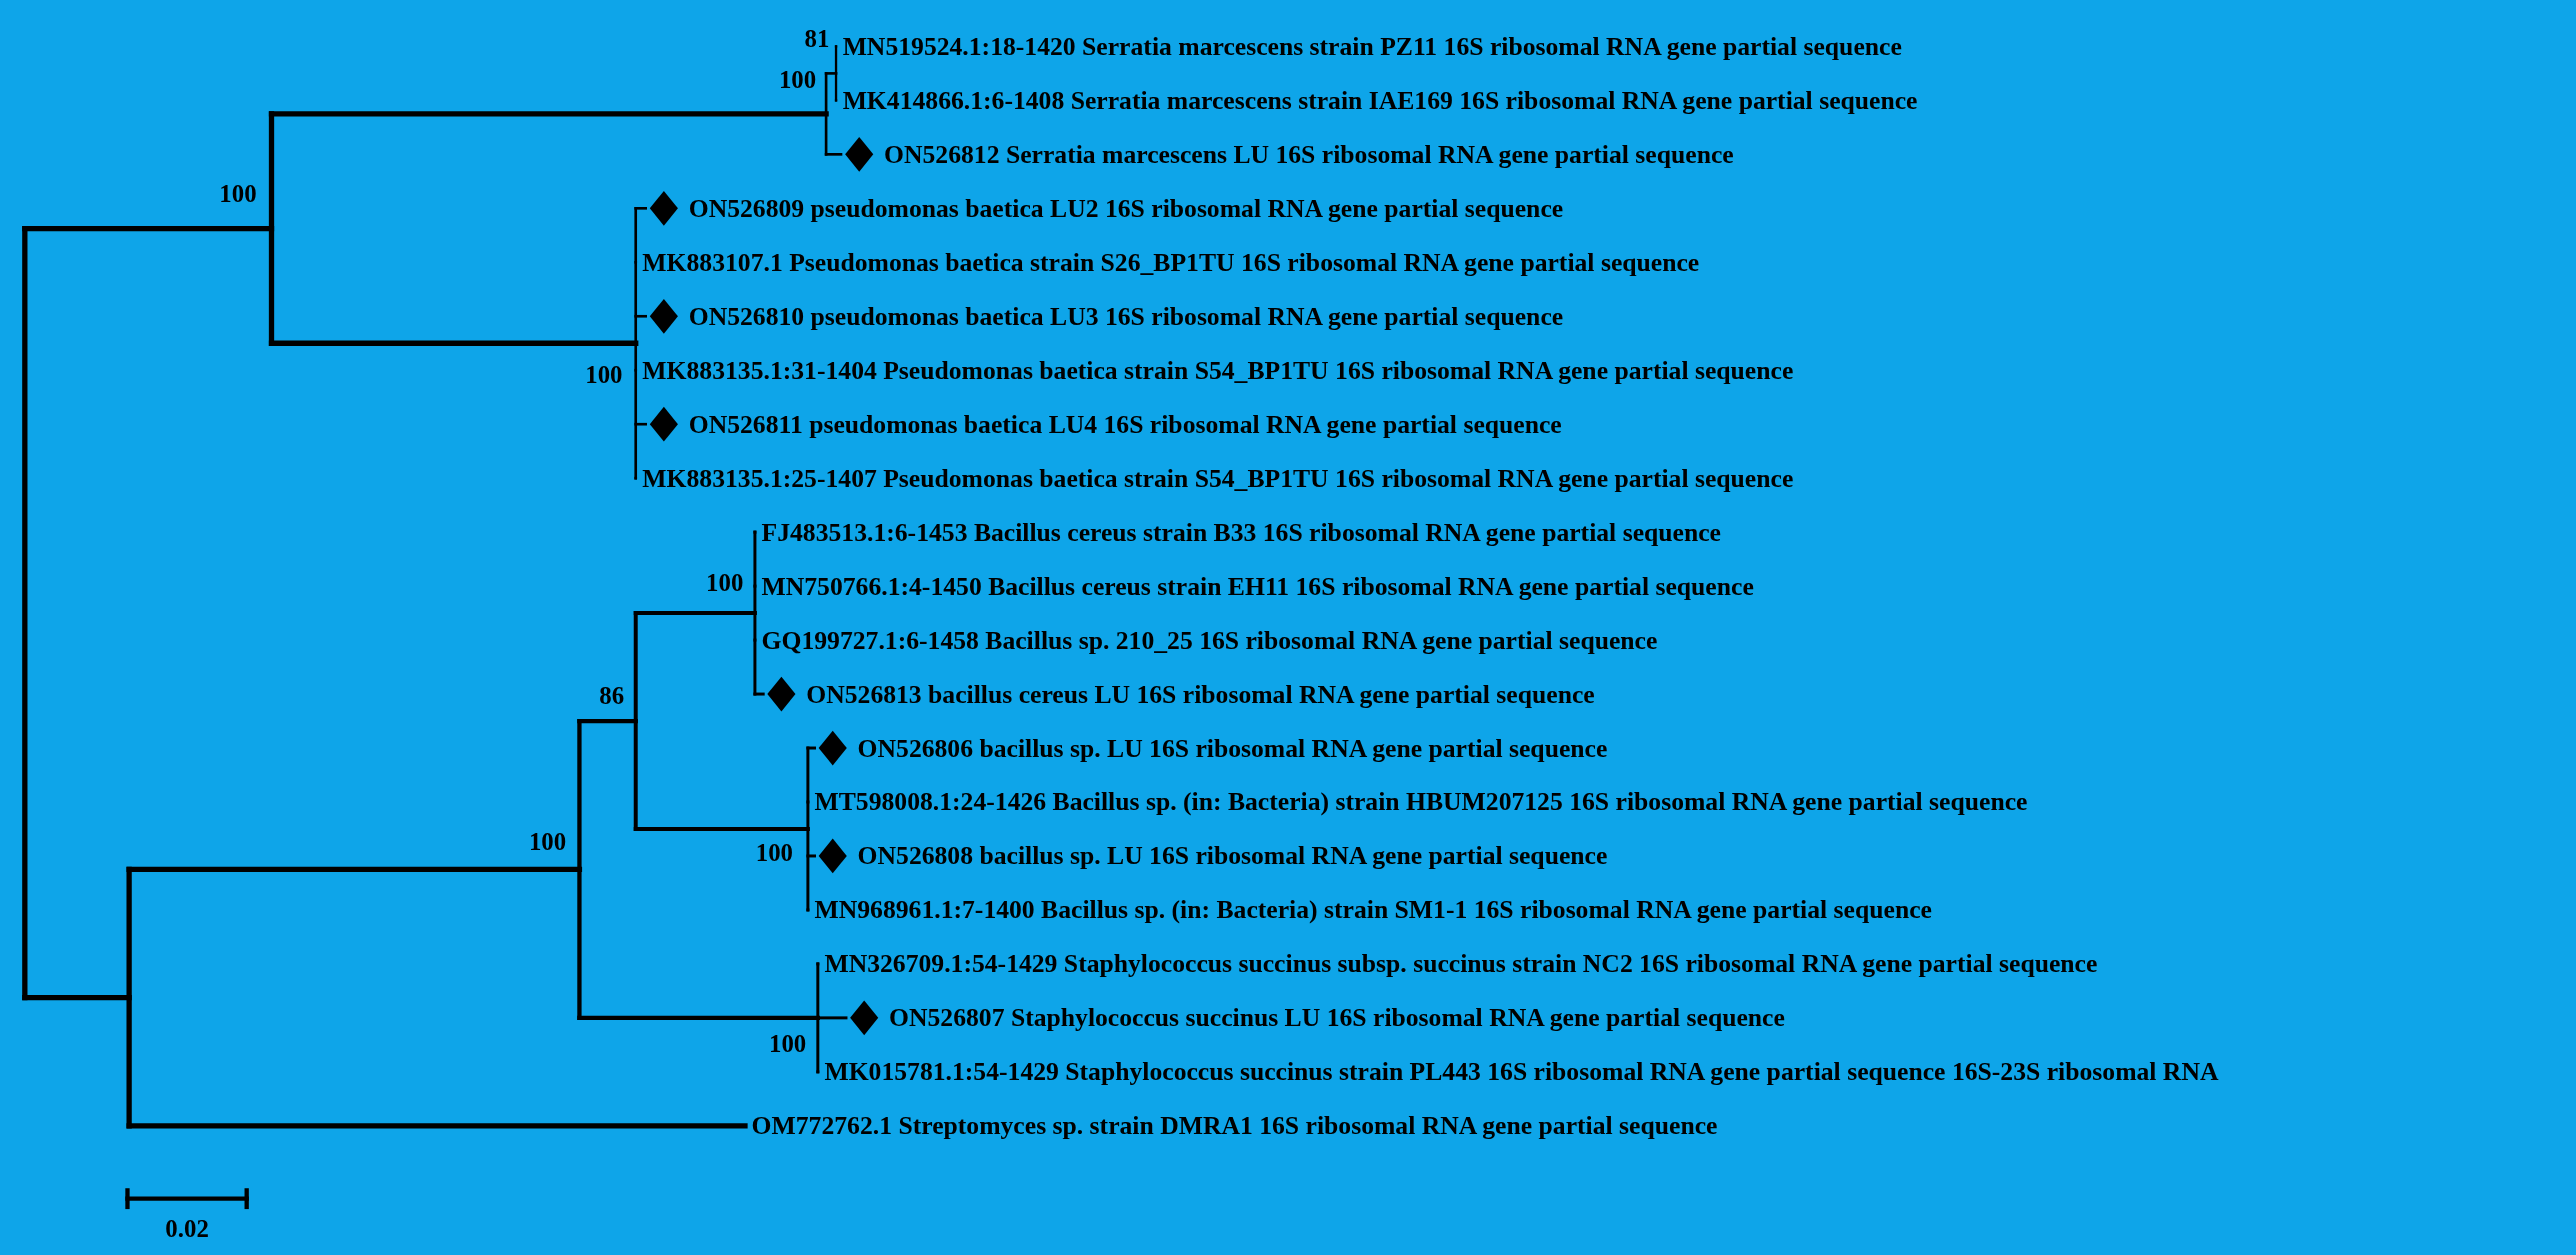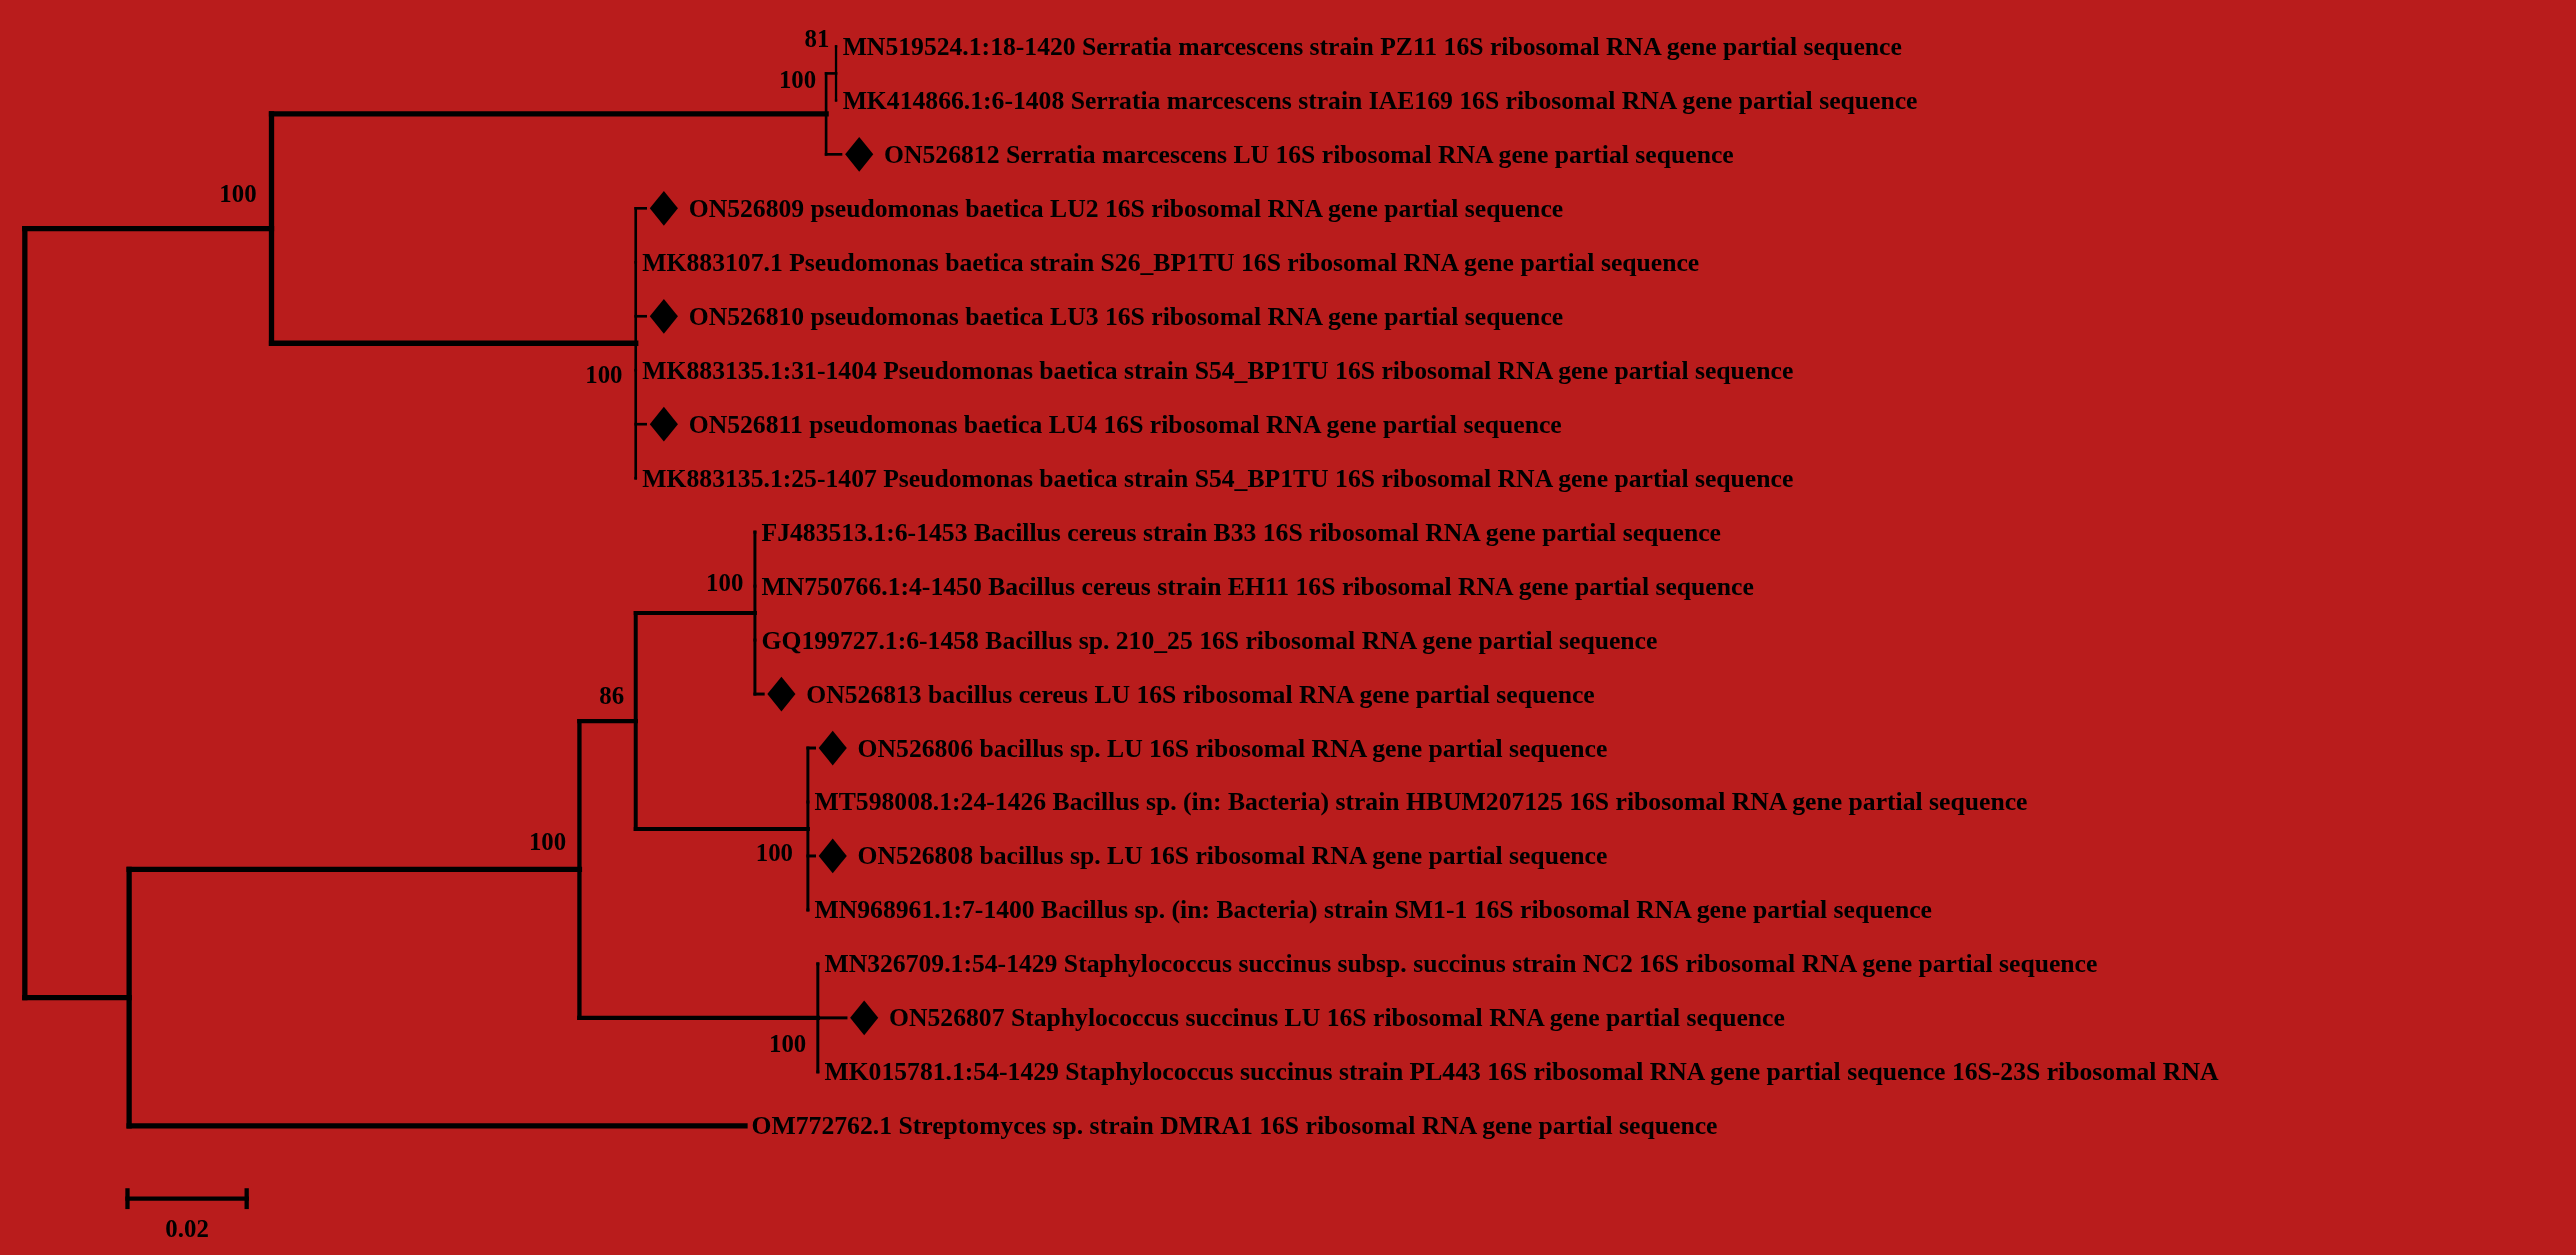--- a/index.html
+++ b/index.html
@@ -1,16 +1,16 @@
 <!DOCTYPE html>
 <html style="font-size:10.3px"><head>
 <meta charset="utf-8">
 <style>
   html,body{margin:0;padding:0;background:#ffffff;width:100%;height:100%;}
-  .fig{width:100vw;height:100vh;background:#b91c1c;overflow:hidden;}
+  .fig{width:100vw;height:100vh;background:#0ea5e9;overflow:hidden;}
   svg{display:block;width:100%;height:100%;}
   .taxon{font-family:"Liberation Serif","DejaVu Serif",serif;font-weight:bold;font-size:15.5px;fill:#000;}
   .boot{font-family:"Liberation Serif","DejaVu Serif",serif;font-weight:bold;font-size:15px;fill:#000;}
   .scaletxt{font-family:"Liberation Serif","DejaVu Serif",serif;font-weight:bold;font-size:15px;fill:#000;}
 </style>
 </head>
 <body>
 
 <div class="fig">
   <svg id="tree-canvas" viewBox="0 0 1556 758" preserveAspectRatio="xMidYMid meet" xmlns="http://www.w3.org/2000/svg">

